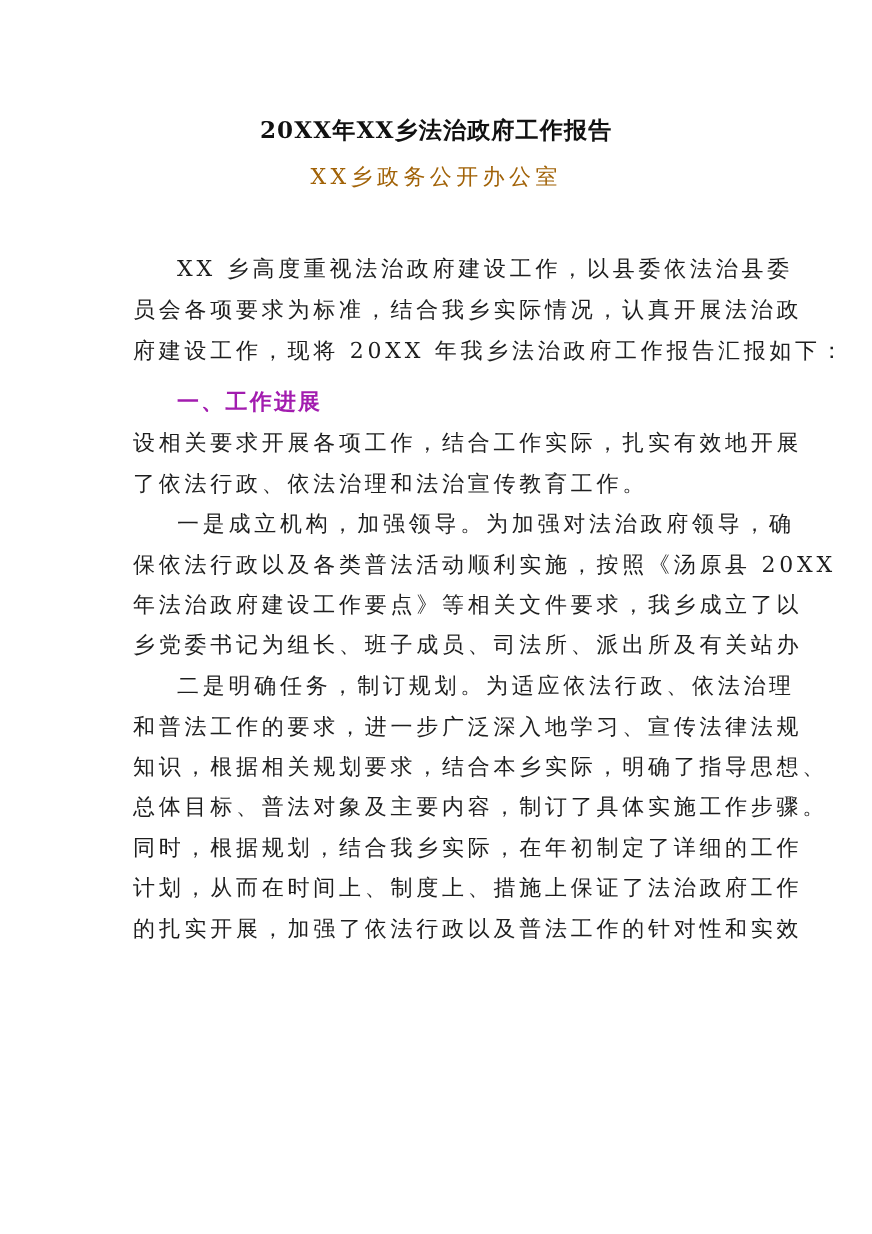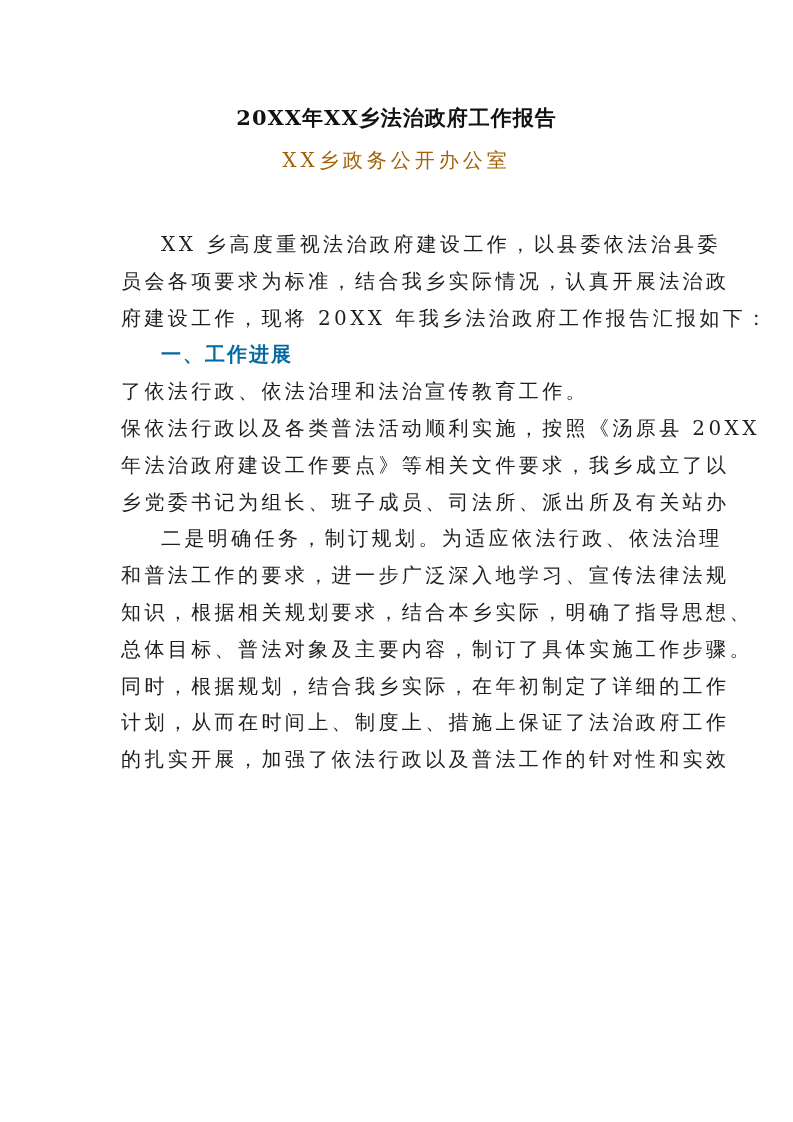--- a/index.html
+++ b/index.html
@@ -61,36 +61,39 @@
     }
     .line.indent {
       padding-left: 40px;
       text-align: right;
     }
     .line.heading {
       font-weight: bold;
       font-family: "DejaVu Sans", "Liberation Sans", sans-serif;
       padding-left: 40px;
       letter-spacing: 2px;
-      color: #0369a1;
+      color: #a21caf;
+      margin-top: 11px;
     }
   </style>
 </head>
 <body>
 
 <div class="page">
   <div class="title">20XX年XX乡法治政府工作报告</div>
   <div class="subtitle">XX乡政务公开办公室</div>
 
   <div class="body">
     <div class="line indent">XX 乡高度重视法治政府建设工作，以县委依法治县委</div>
     <div class="line">员会各项要求为标准，结合我乡实际情况，认真开展法治政</div>
     <div class="line">府建设工作，现将 20XX 年我乡法治政府工作报告汇报如下：</div>
     <div class="line heading">一、工作进展</div>
+    <div class="line">设相关要求开展各项工作，结合工作实际，扎实有效地开展</div>
     <div class="line">了依法行政、依法治理和法治宣传教育工作。</div>
+    <div class="line indent">一是成立机构，加强领导。为加强对法治政府领导，确</div>
     <div class="line">保依法行政以及各类普法活动顺利实施，按照《汤原县 20XX</div>
     <div class="line">年法治政府建设工作要点》等相关文件要求，我乡成立了以</div>
     <div class="line">乡党委书记为组长、班子成员、司法所、派出所及有关站办</div>
     <div class="line indent">二是明确任务，制订规划。为适应依法行政、依法治理</div>
     <div class="line">和普法工作的要求，进一步广泛深入地学习、宣传法律法规</div>
     <div class="line">知识，根据相关规划要求，结合本乡实际，明确了指导思想、</div>
     <div class="line">总体目标、普法对象及主要内容，制订了具体实施工作步骤。</div>
     <div class="line">同时，根据规划，结合我乡实际，在年初制定了详细的工作</div>
     <div class="line">计划，从而在时间上、制度上、措施上保证了法治政府工作</div>
     <div class="line">的扎实开展，加强了依法行政以及普法工作的针对性和实效</div>

